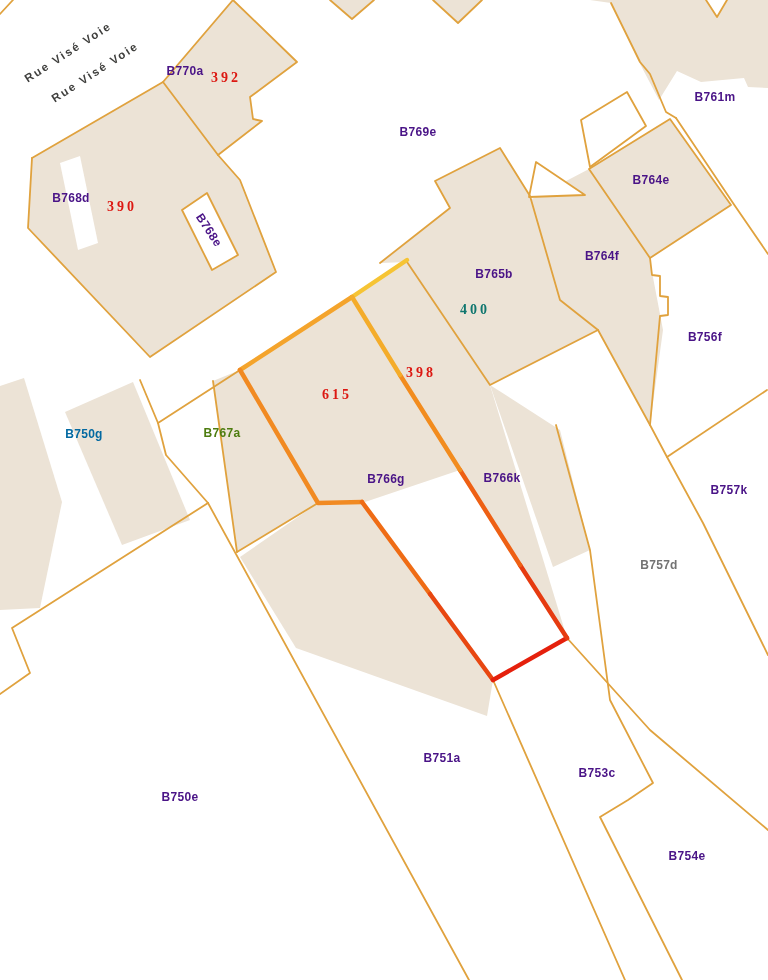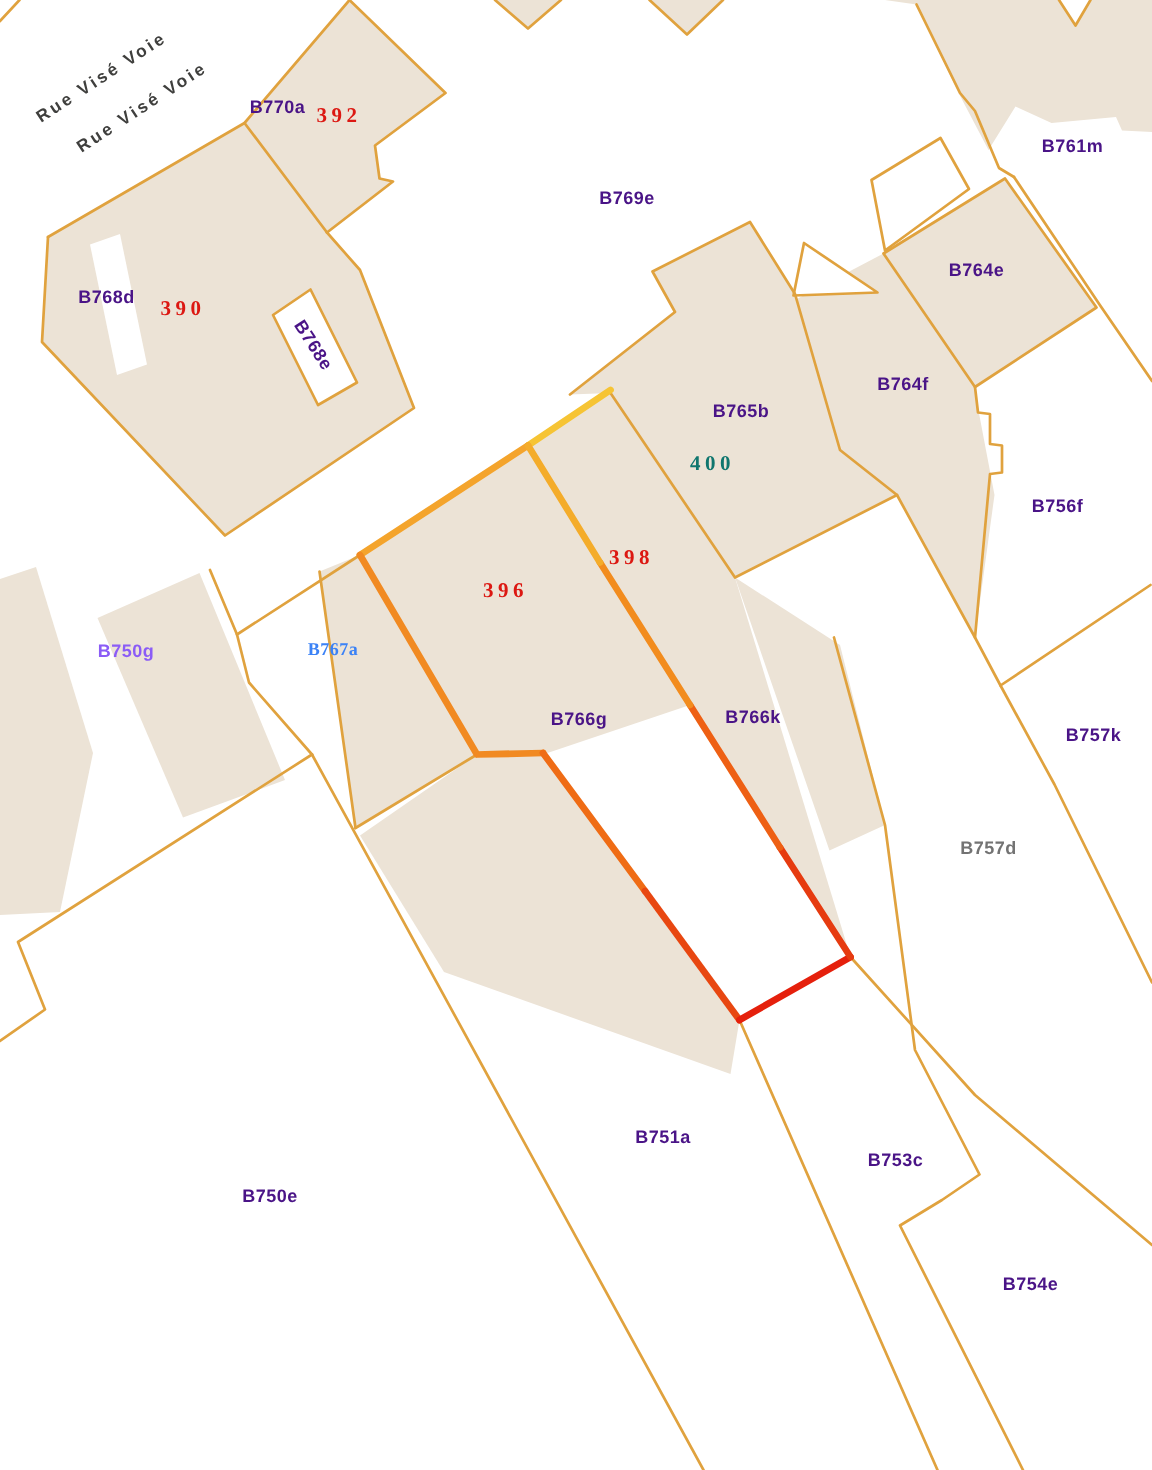--- a/index.html
+++ b/index.html
@@ -89,30 +89,30 @@
       <div class="street-label" style="left: 95px; top: 72px; color: rgb(63, 63, 61);">Rue Visé Voie</div>
       <div class="parcel-label" style="left: 185px; top: 71px; color: rgb(74, 20, 135);">B770a</div>
       <div class="parcel-label" style="left: 71px; top: 198px; color: rgb(74, 20, 135);">B768d</div>
       <div class="parcel-label" style="left: 209px; top: 230px; color: rgb(74, 20, 135); transform: translate(-50%, -50%) rotate(57deg);">B768e</div>
       <div class="parcel-label" style="left: 418px; top: 132px; color: rgb(74, 20, 135);">B769e</div>
       <div class="parcel-label" style="left: 715px; top: 97px; color: rgb(74, 20, 135);">B761m</div>
       <div class="parcel-label" style="left: 651px; top: 180px; color: rgb(74, 20, 135);">B764e</div>
       <div class="parcel-label" style="left: 602px; top: 256px; color: rgb(74, 20, 135);">B764f</div>
       <div class="parcel-label" style="left: 494px; top: 274px; color: rgb(74, 20, 135);">B765b</div>
       <div class="parcel-label" style="left: 705px; top: 337px; color: rgb(74, 20, 135);">B756f</div>
-      <div class="parcel-label" style="left: 222px; top: 433px; color: #3b82f6; font-family: Liberation Serif, serif;">B767a</div>
-      <div class="parcel-label" style="left: 84px; top: 434px; color: #8b5cf6;">B750g</div>
+      <div class="parcel-label" style="left: 222px; top: 433px; color: #4d7c0f;">B767a</div>
+      <div class="parcel-label" style="left: 84px; top: 434px; color: #0369a1;">B750g</div>
       <div class="parcel-label" style="left: 386px; top: 479px; color: rgb(74, 20, 135);">B766g</div>
       <div class="parcel-label" style="left: 502px; top: 478px; color: rgb(74, 20, 135);">B766k</div>
       <div class="parcel-label" style="left: 729px; top: 490px; color: rgb(74, 20, 135);">B757k</div>
       <div class="parcel-label" style="left: 659px; top: 565px; color: #737373;">B757d</div>
       <div class="parcel-label" style="left: 442px; top: 758px; color: rgb(74, 20, 135);">B751a</div>
       <div class="parcel-label" style="left: 597px; top: 773px; color: rgb(74, 20, 135);">B753c</div>
       <div class="parcel-label" style="left: 180px; top: 797px; color: rgb(74, 20, 135);">B750e</div>
       <div class="parcel-label" style="left: 687px; top: 856px; color: rgb(74, 20, 135);">B754e</div>
       <div class="house-number" style="left: 226px; top: 78px; color: rgb(220, 24, 18);">392</div>
       <div class="house-number" style="left: 122px; top: 207px; color: rgb(220, 24, 18);">390</div>
       <div class="house-number" style="left: 475px; top: 310px; color: #0f766e;">400</div>
       <div class="house-number" style="left: 421px; top: 341px; color: rgb(220, 24, 18); margin-top: 32px;">398</div>
-      <div class="house-number" style="left: 337px; top: 395px; color: rgb(220, 24, 18);">396</div>
+      <div class="house-number" style="left: 337px; top: 395px; color: rgb(220, 24, 18);">615</div>
     </div>
 
 </div>
 
 </body></html>

